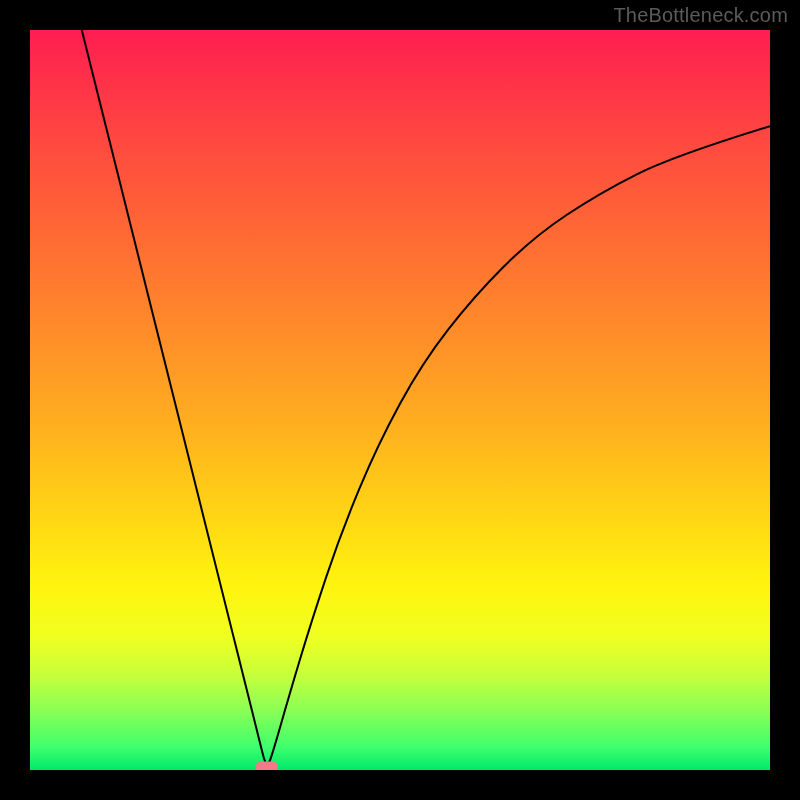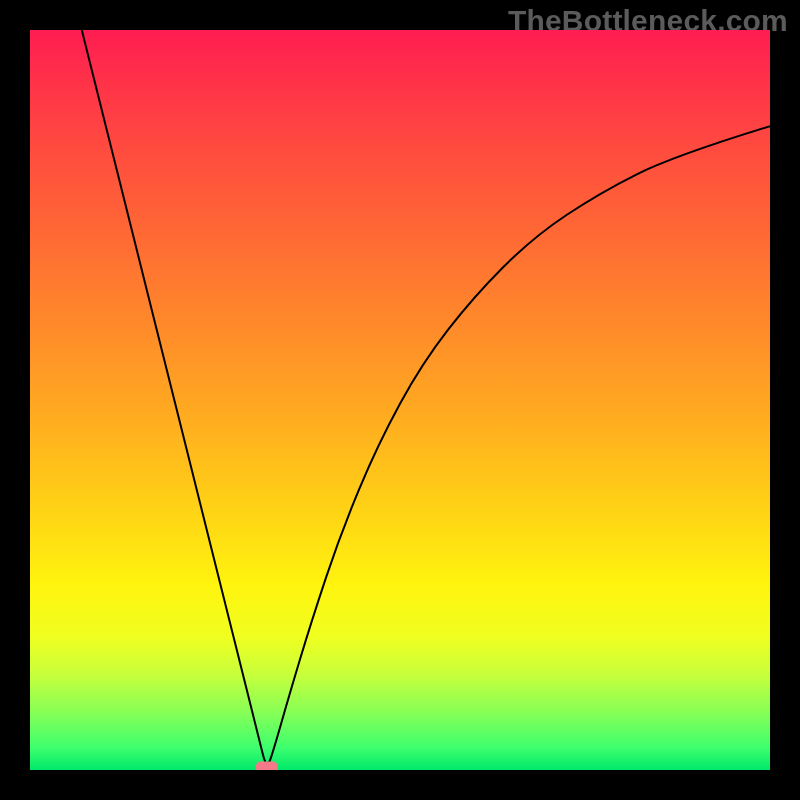--- a/index.html
+++ b/index.html
@@ -15,22 +15,22 @@
     position: relative;
     width: 800px;
     height: 800px;
     background: #000;
   }
   .watermark {
     position: absolute;
     top: 4px;
     right: 12px;
     color: #5b5b5b;
-    font-size: 30px;
-    font-weight: 700;
+    font-size: 20px;
+    font-weight: 400;
     letter-spacing: 0.2px;
     user-select: none;
   }
   .plot-area {
     position: absolute;
     left: 30px;
     top: 30px;
     width: 740px;
     height: 740px;
     

